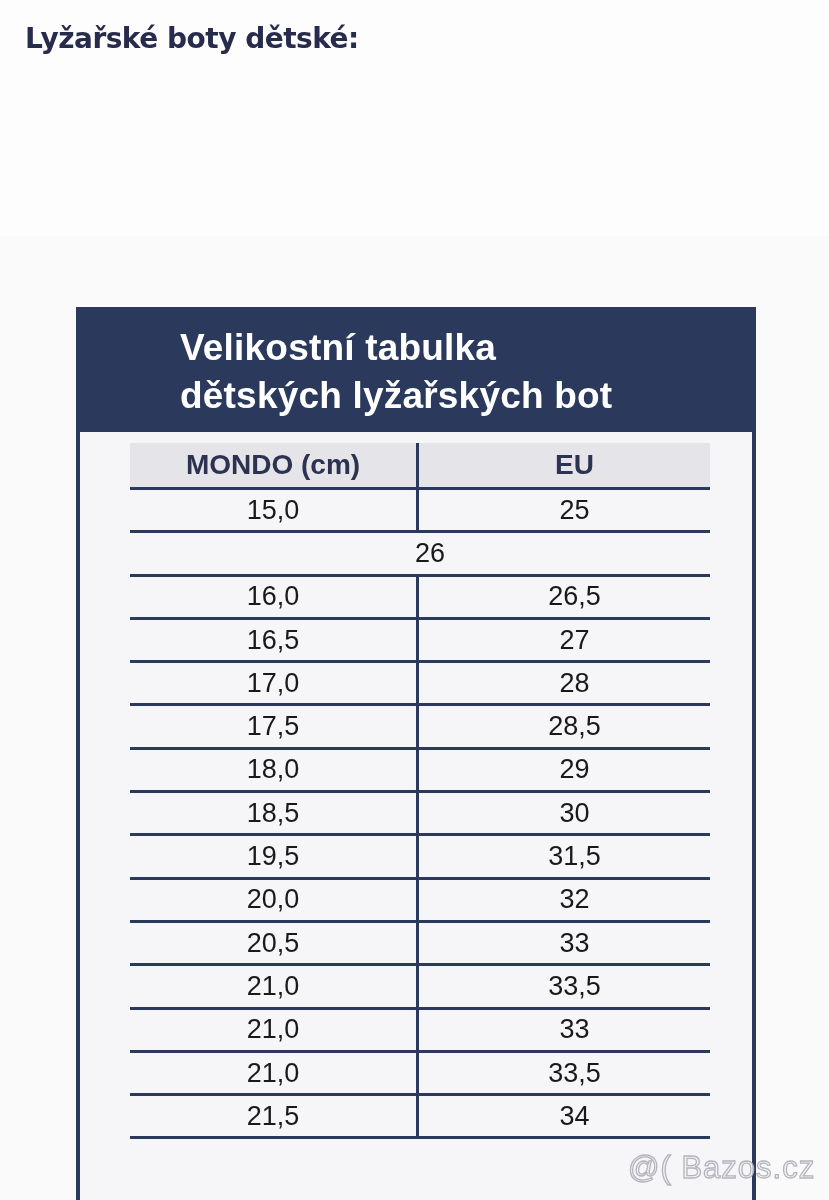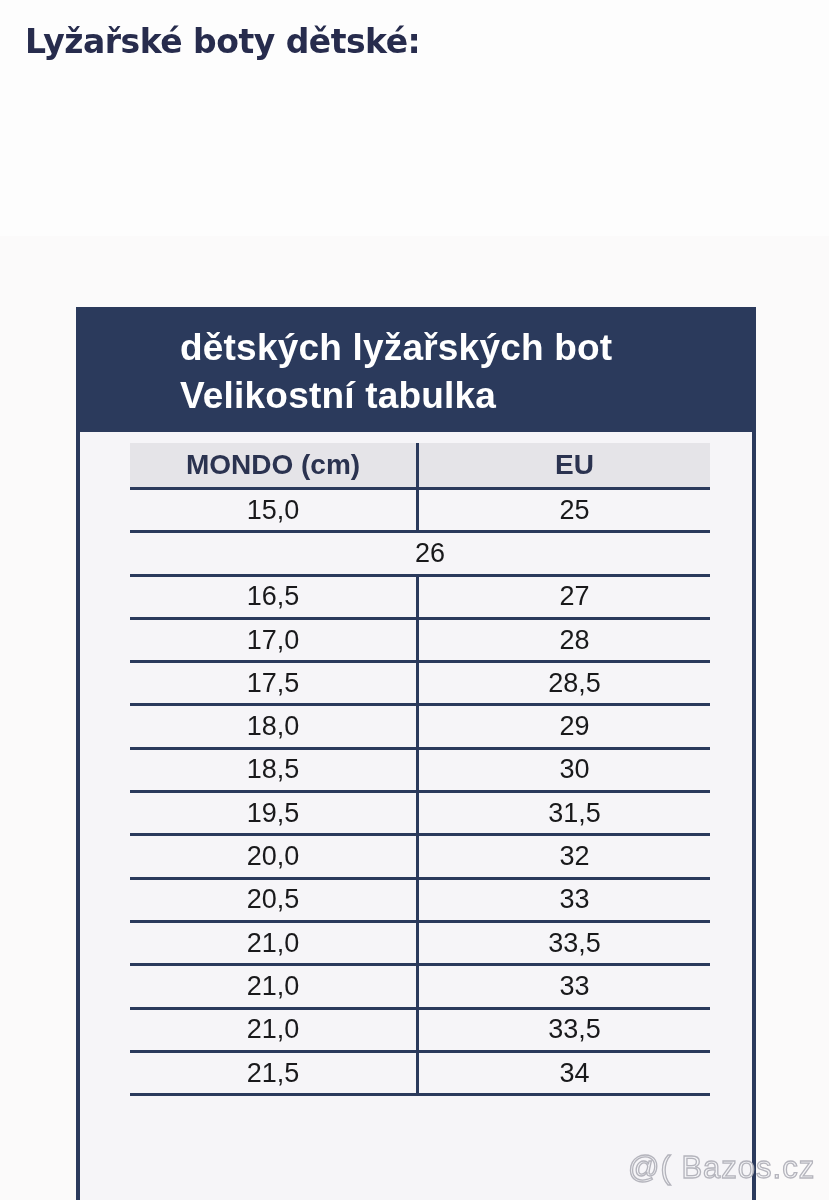--- a/index.html
+++ b/index.html
@@ -26,21 +26,21 @@
     position: absolute;
     left: 0; top: 236px;
     width: 829px; height: 964px;
     background: var(--section-bg);
   }
   .page-title {
     position: absolute;
     left: 25px; top: 22px;
     font-family: "DejaVu Sans", sans-serif;
     font-weight: bold;
-    font-size: 33px;
+    font-size: 28px;
     letter-spacing: -0.5px;
     color: var(--title-text);
     white-space: nowrap;
   }
   .size-chart {
     position: absolute;
     left: 76px; top: 307px;
     width: 680px; height: 893px;
     border: 4px solid var(--navy);
     border-bottom: none;
@@ -113,37 +113,41 @@
 </head>
 <body>
 
 <div class="section-bg"></div>
 
 <h1 class="page-title">Lyžařské boty dětské:</h1>
 
 <div class="size-chart">
 
   <div class="chart-header">
+    <div class="hline">Velikostní tabulka</div>
     <div class="hline">dětských lyžařských bot</div>
-    <div class="hline">Velikostní tabulka</div>
   </div>
 
   <div class="grid">
 
     <div class="cols">
       <div class="cell c1">MONDO (cm)</div>
       <div class="cell c2">EU</div>
     </div>
 
     <div class="row">
       <div class="cell c1">15,0</div>
       <div class="cell c2">25</div>
     </div>
     <div class="row">
       <div class="cell c2">26</div>
+    </div>
+    <div class="row">
+      <div class="cell c1">16,0</div>
+      <div class="cell c2">26,5</div>
     </div>
     <div class="row">
       <div class="cell c1">16,5</div>
       <div class="cell c2">27</div>
     </div>
     <div class="row">
       <div class="cell c1">17,0</div>
       <div class="cell c2">28</div>
     </div>
     <div class="row">

